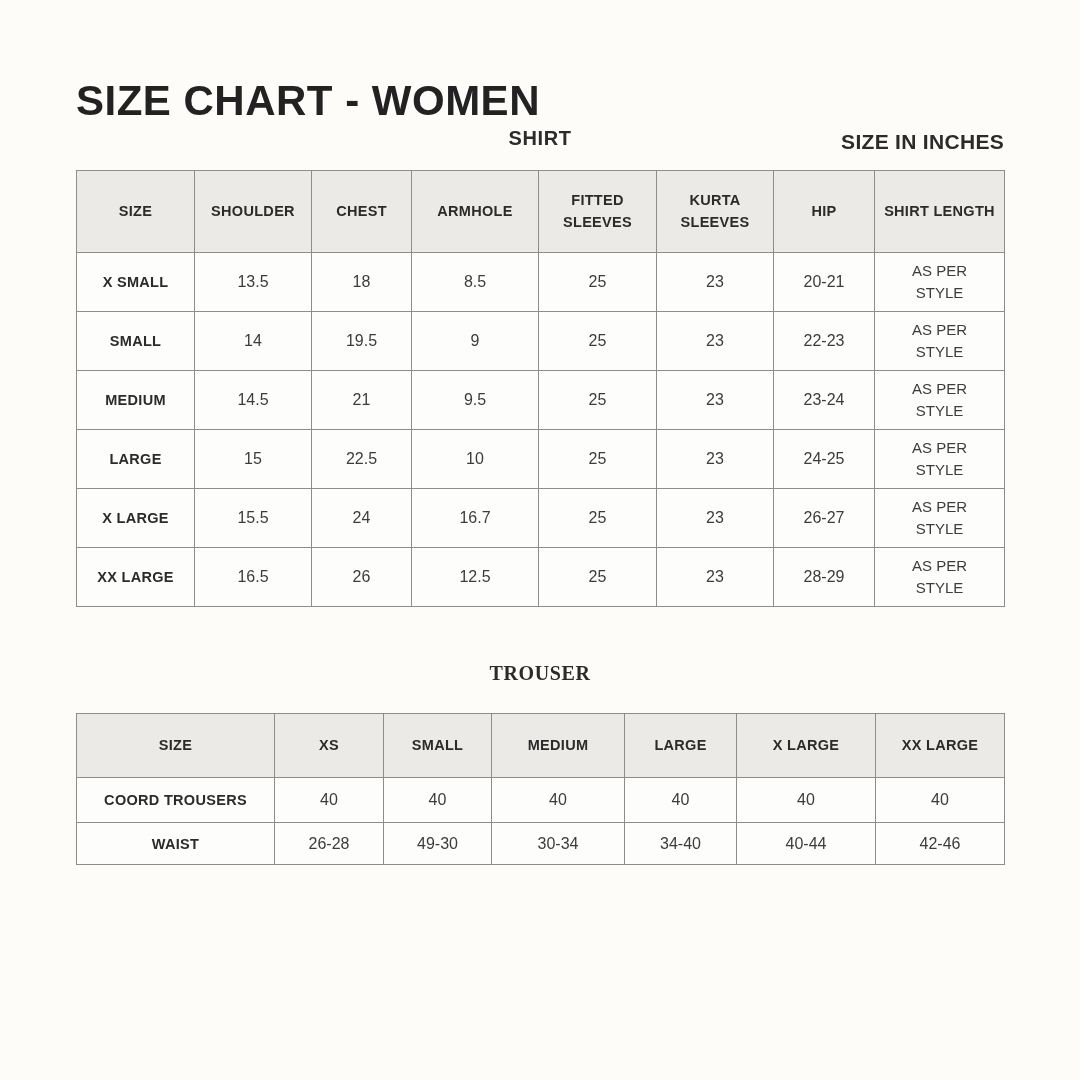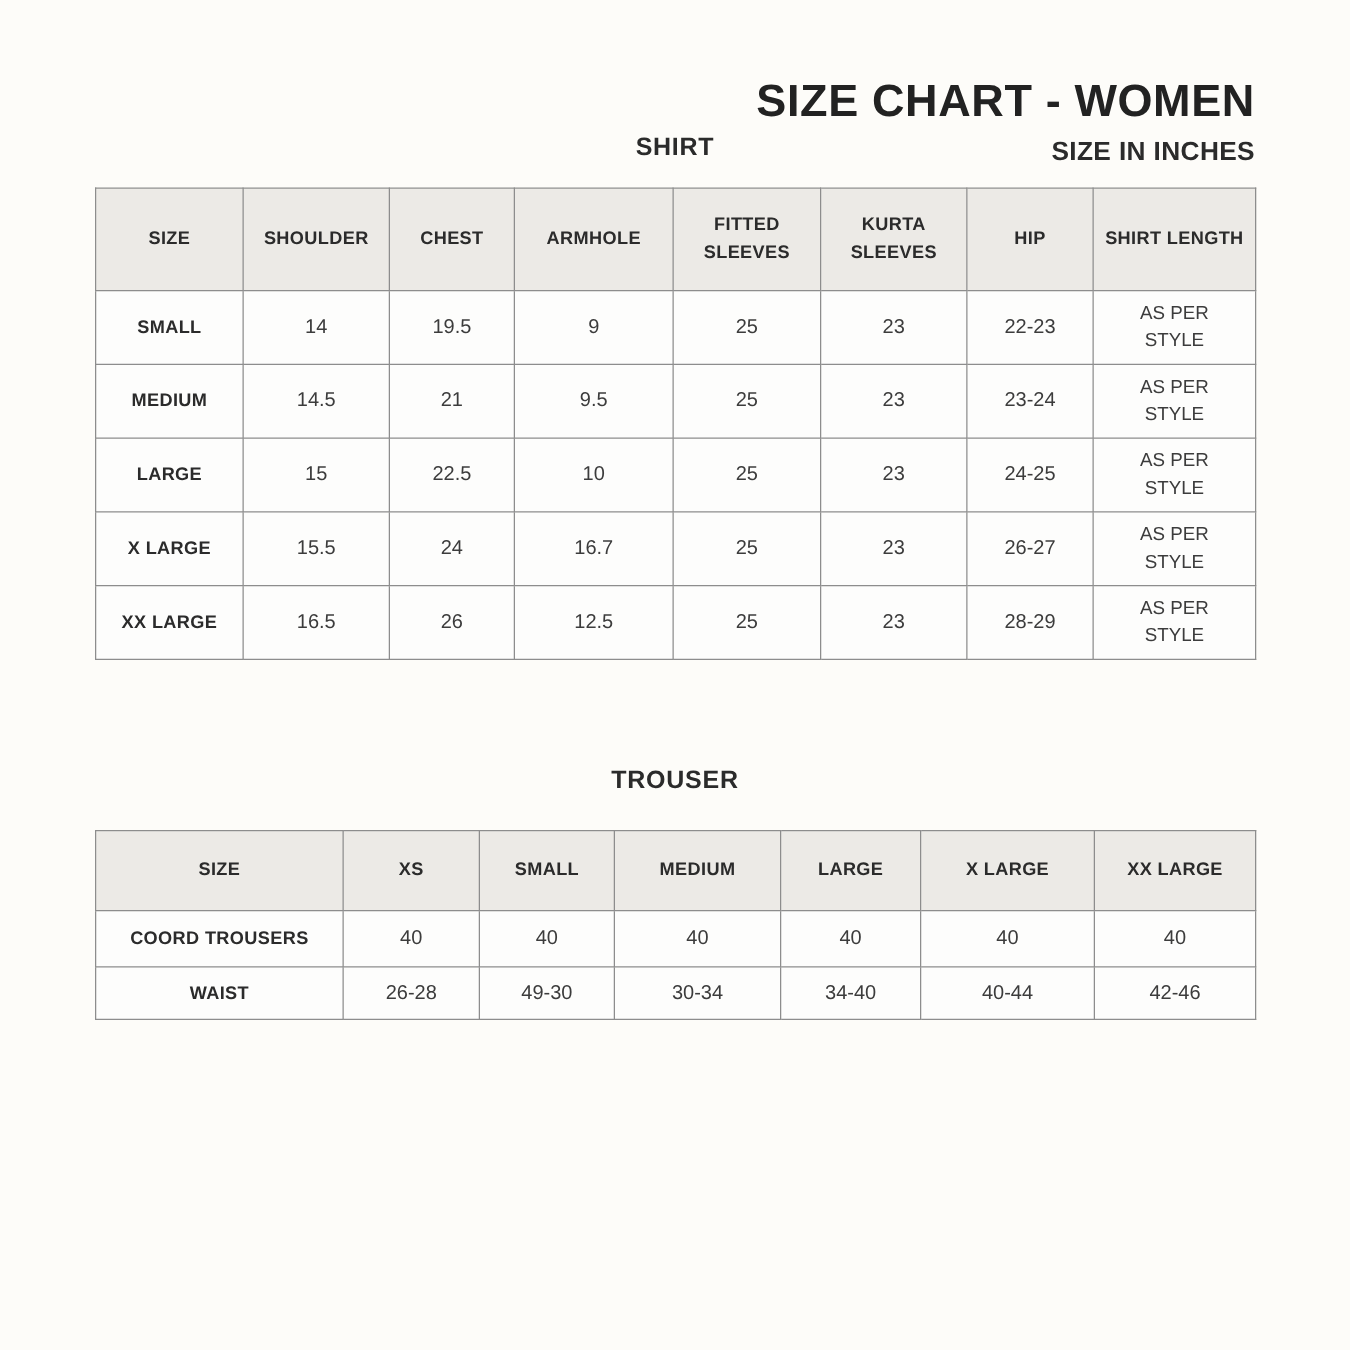--- a/index.html
+++ b/index.html
@@ -12,27 +12,27 @@
     background: #fdfcf9;
     font-family: "Liberation Sans", sans-serif;
     color: #2b2b2b;
     overflow: hidden;
   }
   .content {
     width: 928px;
     margin: 0 auto;
   }
   .page-title {
-    text-align: right;
-    font-size: 36px;
+    text-align: left;
+    font-size: 42px;
     font-weight: bold;
     letter-spacing: 0.5px;
     color: #222222;
     margin: 0;
-    padding-top: 56px;
+    padding-top: 76px;
     line-height: 50px;
   }
   .section-bar {
     position: relative;
     height: 24px;
   }
   .section-title {
     text-align: center;
     font-size: 20px;
     font-weight: bold;
@@ -43,22 +43,23 @@
   .unit-note {
     position: absolute;
     right: 0;
     top: 4px;
     font-size: 21px;
     font-weight: bold;
     letter-spacing: 0.3px;
     color: #2b2b2b;
   }
   .trouser-heading {
-    margin-top: 84px;
+    margin-top: 54px;
     height: 24px;
+    font-family: Liberation Serif, serif;
   }
   table {
     border-collapse: collapse;
     width: 928px;
     margin-top: 20px;
     table-layout: fixed;
   }
   .trouser-table {
     margin-top: 28px;
   }
@@ -130,20 +131,30 @@
         <th>SIZE</th>
         <th>SHOULDER</th>
         <th>CHEST</th>
         <th>ARMHOLE</th>
         <th>FITTED SLEEVES</th>
         <th>KURTA SLEEVES</th>
         <th>HIP</th>
         <th>SHIRT LENGTH</th>
       </tr>
       <tr>
+        <td class="rowlabel">X SMALL</td>
+        <td>13.5</td>
+        <td>18</td>
+        <td>8.5</td>
+        <td>25</td>
+        <td>23</td>
+        <td>20-21</td>
+        <td class="style-cell"><span>AS PER STYLE</span></td>
+      </tr>
+      <tr>
         <td class="rowlabel">SMALL</td>
         <td>14</td>
         <td>19.5</td>
         <td>9</td>
         <td>25</td>
         <td>23</td>
         <td>22-23</td>
         <td class="style-cell"><span>AS PER STYLE</span></td>
       </tr>
       <tr>

